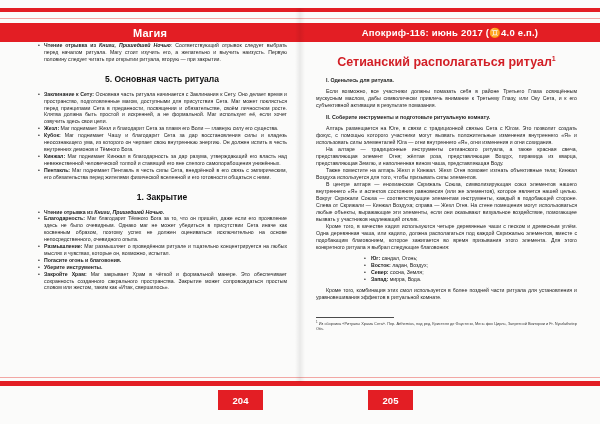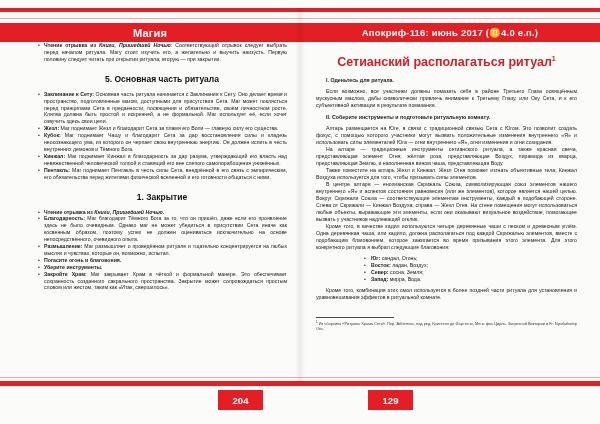--- a/index.html
+++ b/index.html
@@ -186,16 +186,16 @@
       <div class="fn">
         <sup>1</sup><span> Из сборника «Ритуалы Храма Сета». Пер. Arthemius, под ред. Кристеля де Фаустени, Мень фон Цирль, Запретной Виктории и Fr. Nyarlathotep Otis.</span>
       </div>
     </div>
   </div>
 
   <div class="redbar hair-bottom"></div>
   <div class="redbar bar-bottom"></div>
 
   <div class="pagenum pn-left">204</div>
-  <div class="pagenum pn-right">129</div>
+  <div class="pagenum pn-right">205</div>
 
   <div class="gutter"></div>
 </div>
 
 </body></html>

